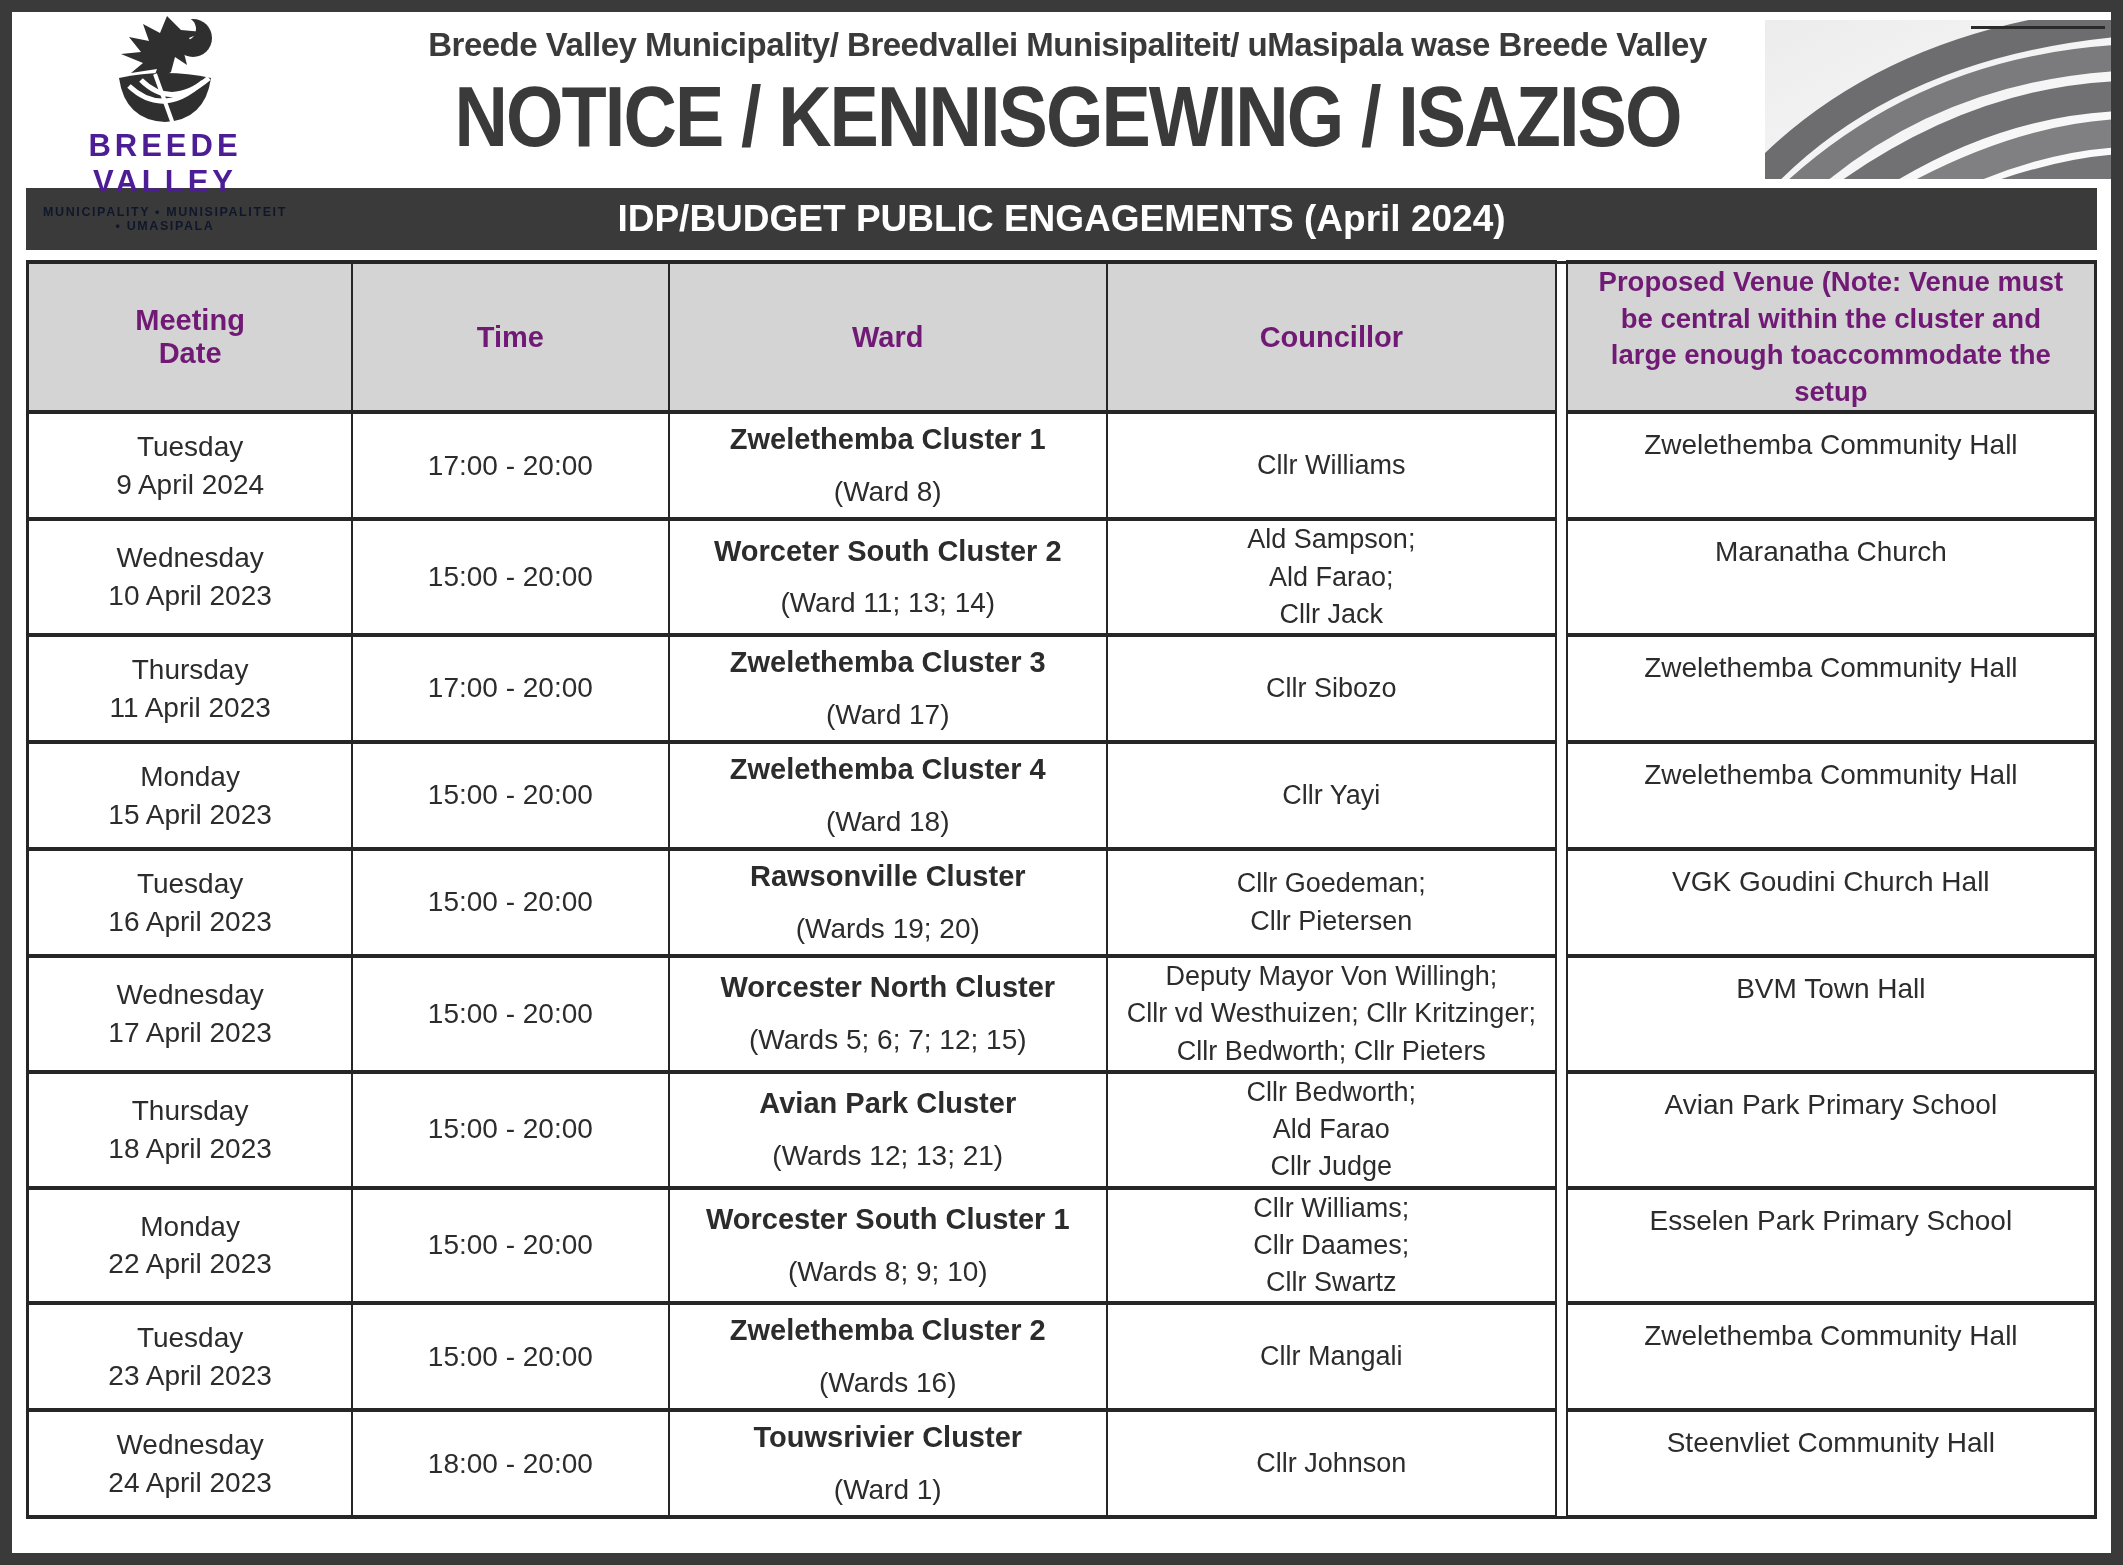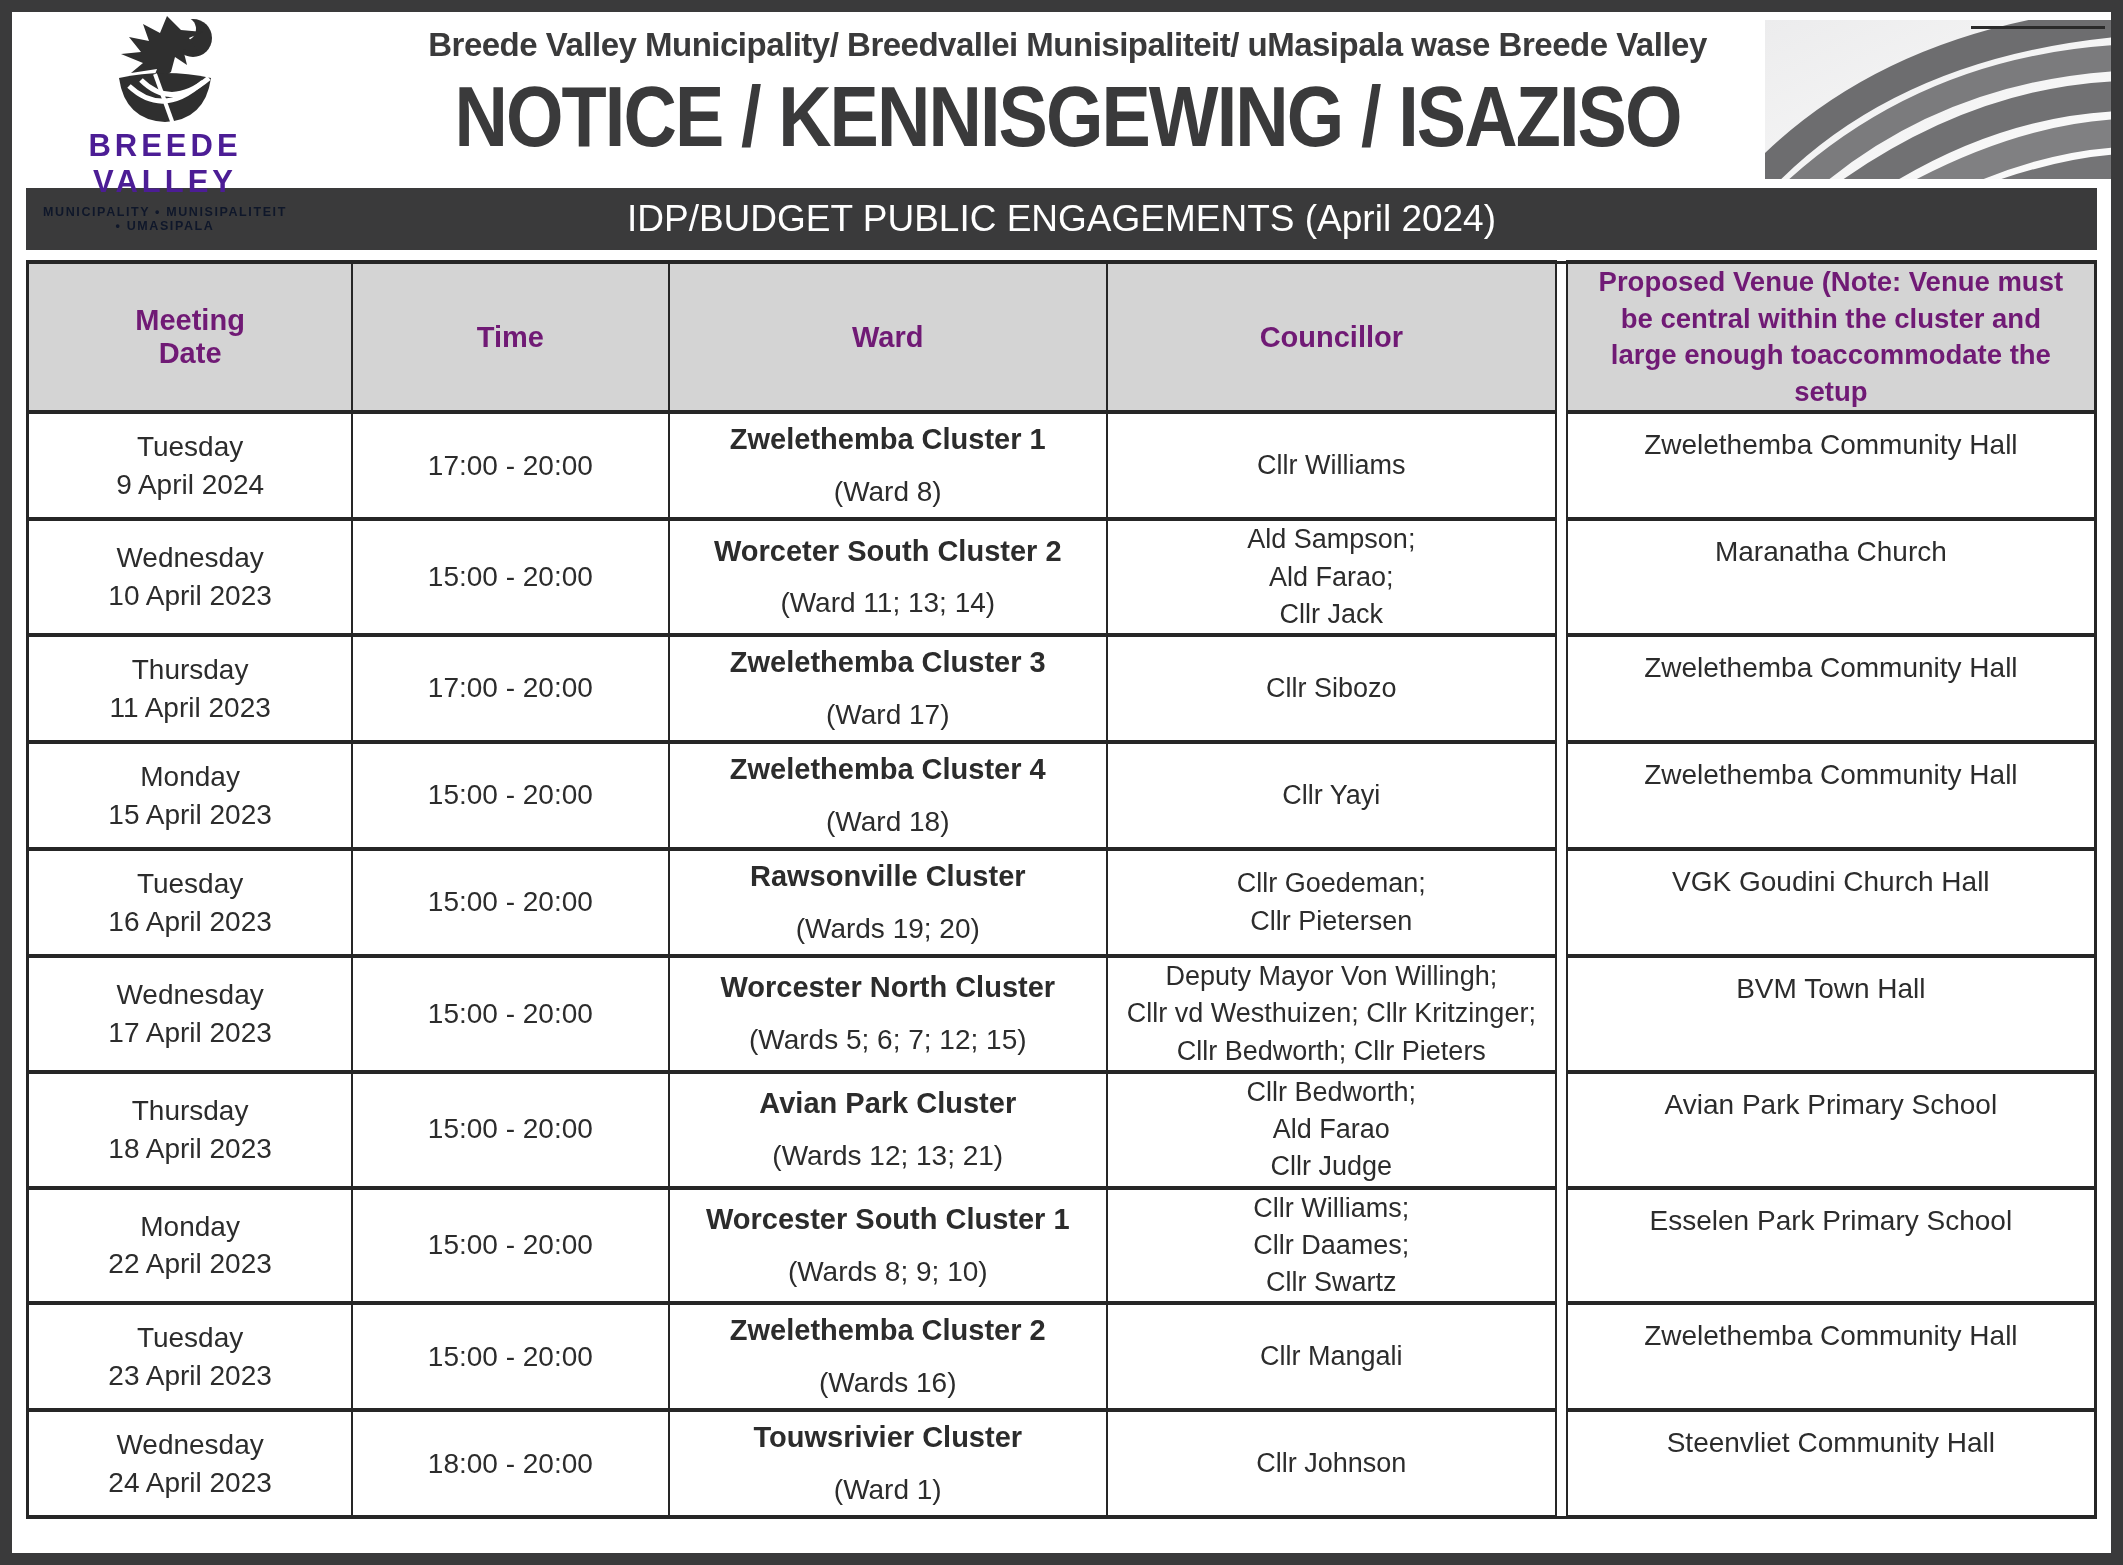--- a/index.html
+++ b/index.html
@@ -22,21 +22,21 @@
   .top-rule { position:absolute; right:6px; top:14px; width:134px; height:3px; background:#2a2a2a; }
 
   
   .tagline-bar { height:48px; background:#3a3a3b; color:#ffffff; display:flex;
     align-items:center; justify-content:space-between; padding:0 26px 0 30px; }
   .tagline { font-style:italic; font-weight:bold; font-size:31px; letter-spacing:0.5px; }
   .issue-date { font-size:37px; letter-spacing:3px; }
 
   
   .banner { margin:9px 14px 0; background:#3a3a3b; color:#ffffff; height:62px;
-    line-height:62px; text-align:center; font-weight:normal; font-size:37px; letter-spacing:0; }
+    line-height:62px; text-align:center; font-weight:bold; font-size:37px; letter-spacing:0; }
 
   
   table { border-collapse:collapse; table-layout:fixed;
     width:calc(100% - 28px); margin:10px 14px 0; border:3px solid #262626; }
   th, td { border-left:2.5px solid #262626; border-right:2.5px solid #262626;
     border-top:4px solid #262626; border-bottom:4px solid #262626;
     padding:0 8px; text-align:center; vertical-align:middle; overflow:hidden; }
   th.spacer, td.spacer { border:none; background:#ffffff; padding:0; }
   thead th { background:#d4d4d4; color:#701a75; height:134px; font-weight:bold; font-size:29px; }
   thead .venue-head div { font-size:27.5px; line-height:1.33; }

